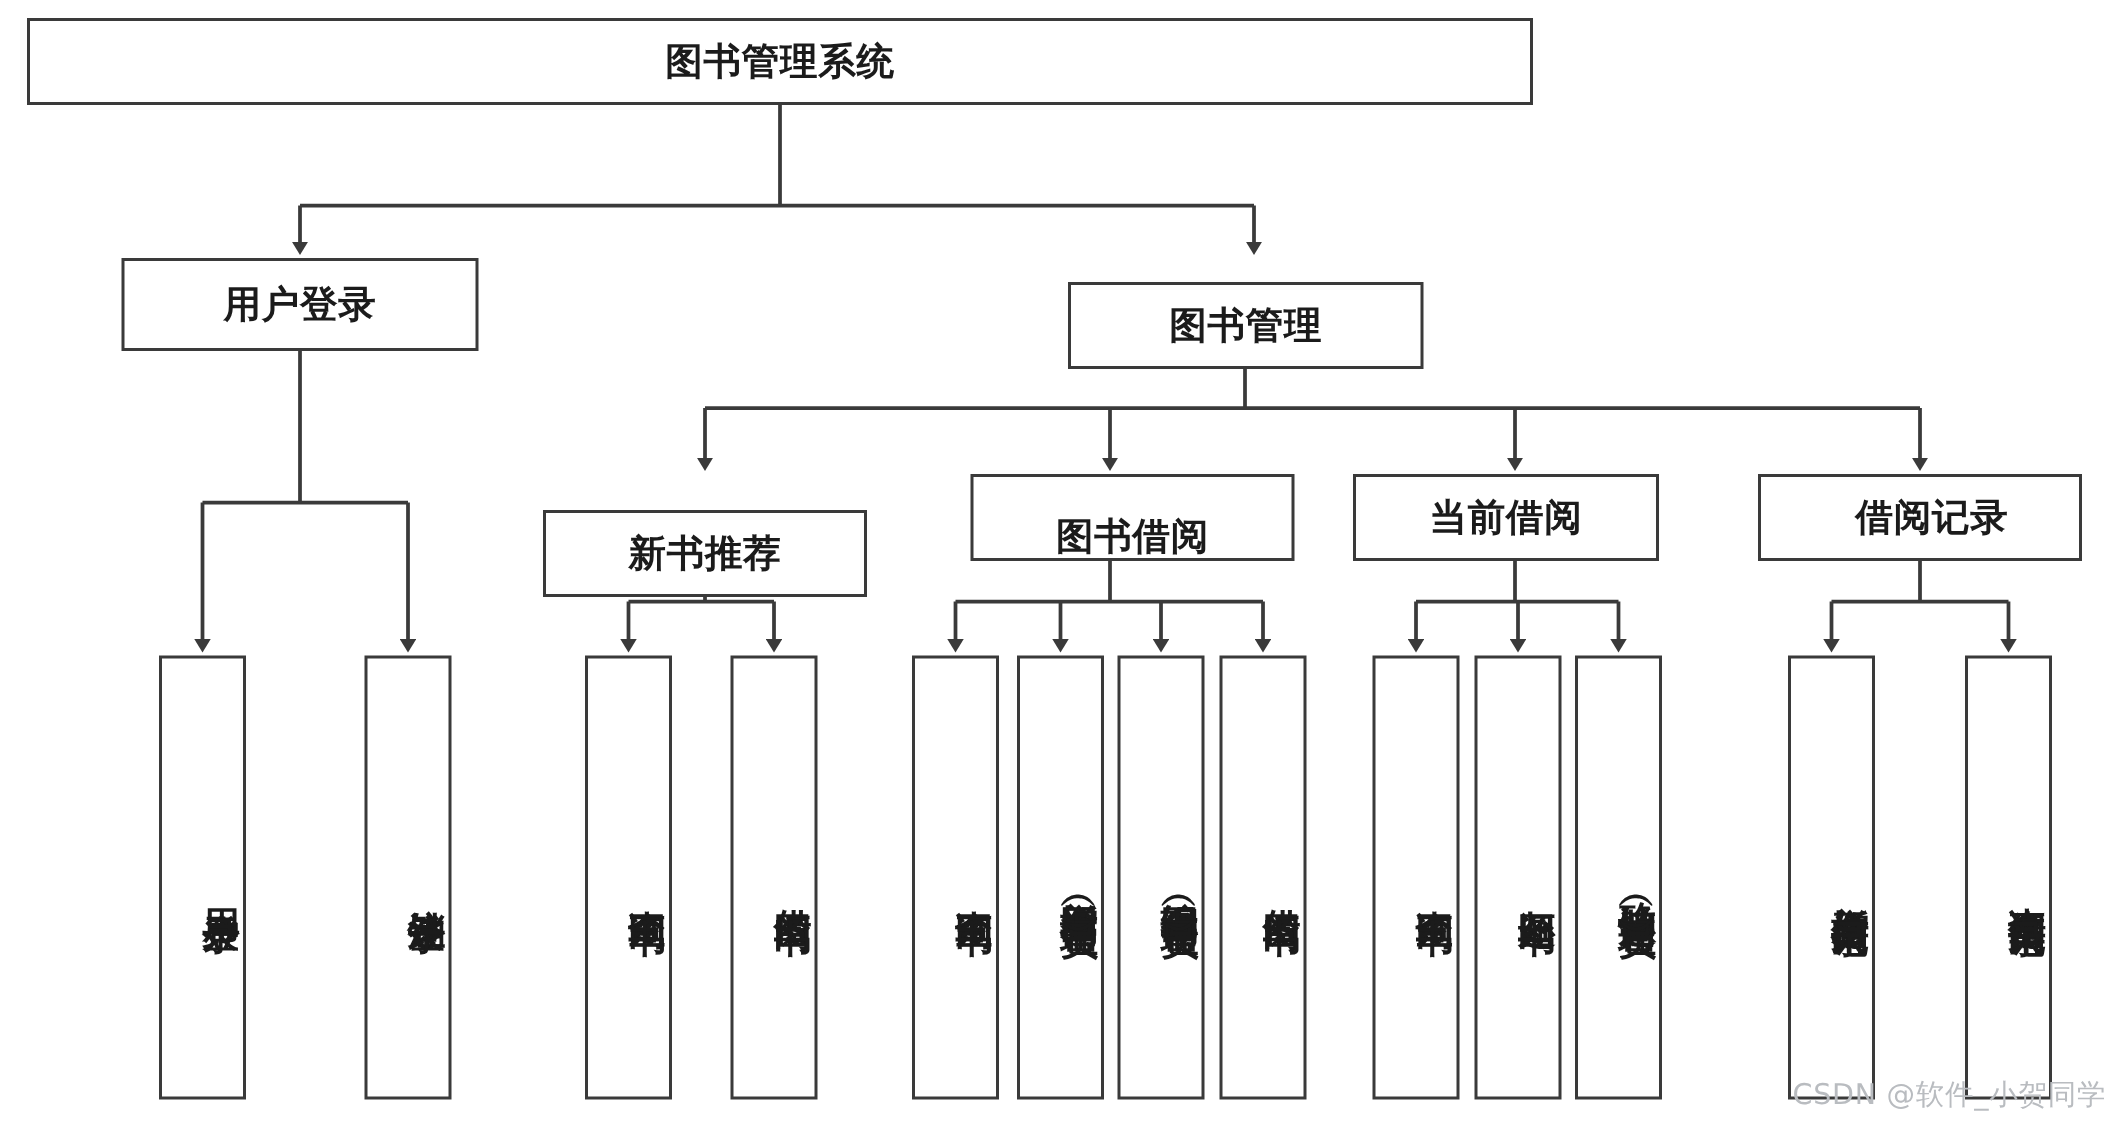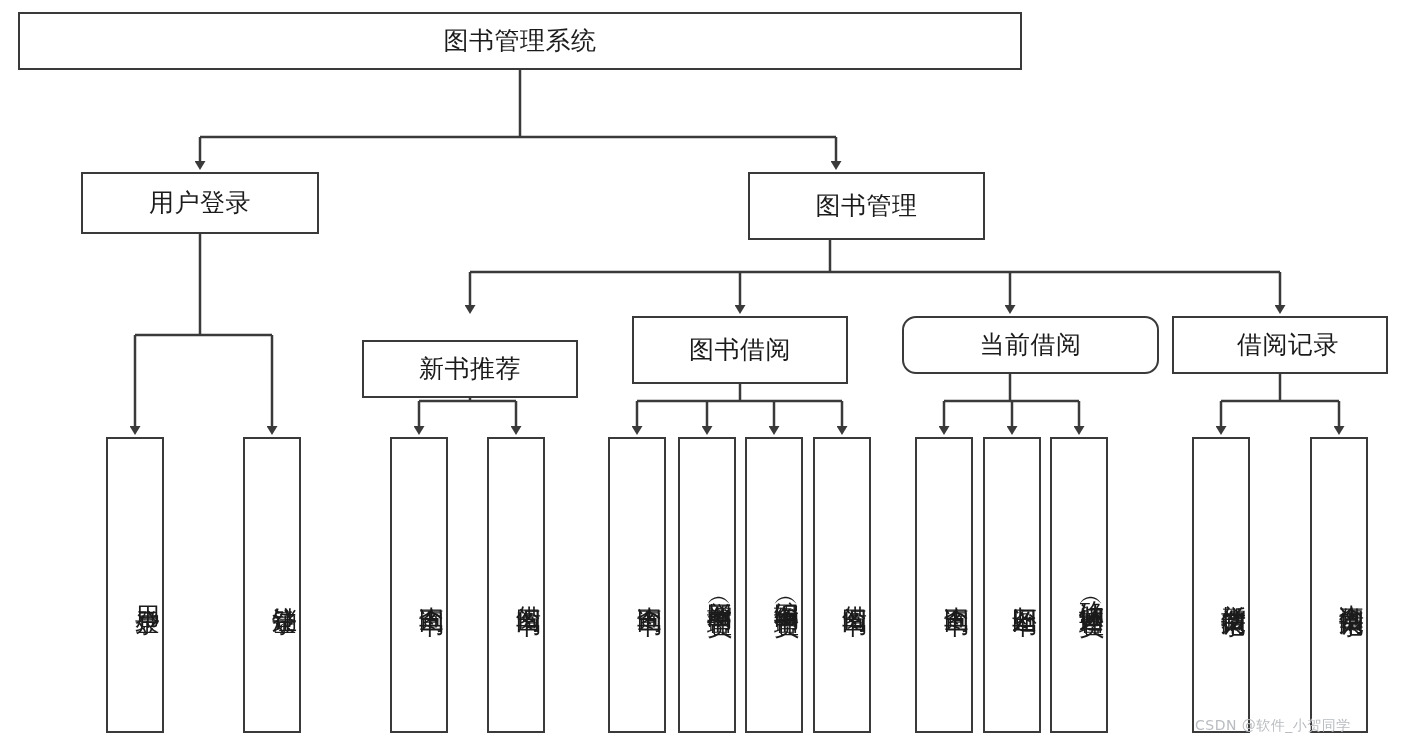--- a/index.html
+++ b/index.html
@@ -29,20 +29,21 @@
     position: absolute;
     box-sizing: border-box;
     background: #ffffff;
     border: 2.5px solid #3a3a3a;
     display: flex;
     align-items: center;
     justify-content: center;
     text-align: center;
     color: #1b1b1b;
     line-height: 1.18;
+    font-weight: bold;
   }
   .node.horiz {
     font-size: 25px;
     letter-spacing: 0.5px;
   }
   .node.vert {
     writing-mode: vertical-rl;
     text-orientation: upright;
     font-size: 25px;
     align-items: flex-start;
@@ -50,21 +51,21 @@
     padding-top: 10px;
     letter-spacing: 2px;
   }
   .node.vert .vlabel {
     writing-mode: vertical-rl;
     text-orientation: upright;
     white-space: nowrap;
   }
   .watermark {
     position: absolute;
-    font-size: 14px;
+    font-size: 19px;
     color: #b9bcc0;
     white-space: nowrap;
     letter-spacing: 0.5px;
   }
 </style>
 </head>
 <body>
 
 <div id="canvas">
 
@@ -118,31 +119,31 @@
     </g>
   </svg>
 
   <div class="node horiz" style="left:18px; top:12px; width:1004px; height:58px;">
     <span>图书管理系统</span>
   </div>
 
   <div class="node horiz" style="left:81px; top:172px; width:238px; height:62px;">
     <span>用户登录</span>
   </div>
-  <div class="node horiz" style="left:712px; top:172px; width:237px; height:68px;margin-left:36px;">
+  <div class="node horiz" style="left:712px; top:188px; width:237px; height:58px;">
     <span>图书管理</span>
   </div>
 
   <div class="node horiz" style="left:362px; top:316px; width:216px; height:58px;margin-top:24px;">
     <span>新书推荐</span>
   </div>
-  <div class="node horiz" style="left:632px; top:316px; width:216px; height:68px;">
+  <div class="node horiz" style="left:647px; top:316px; width:216px; height:58px;align-items:flex-end;">
     <span>图书借阅</span>
   </div>
-  <div class="node horiz" style="left:902px; top:316px; width:257px; height:58px;border-radius:14px;">
+  <div class="node horiz" style="left:902px; top:316px; width:204px; height:58px;">
     <span>当前借阅</span>
   </div>
   <div class="node horiz" style="left:1172px; top:316px; width:216px; height:58px;padding-left:16px;">
     <span>借阅记录</span>
   </div>
 
   <div class="node vert" style="left:106px; top:437px; width:58px; height:296px;">
     <span class="vlabel">用户登录</span>
   </div>
   <div class="node vert" style="left:243px; top:437px; width:58px; height:296px;">

